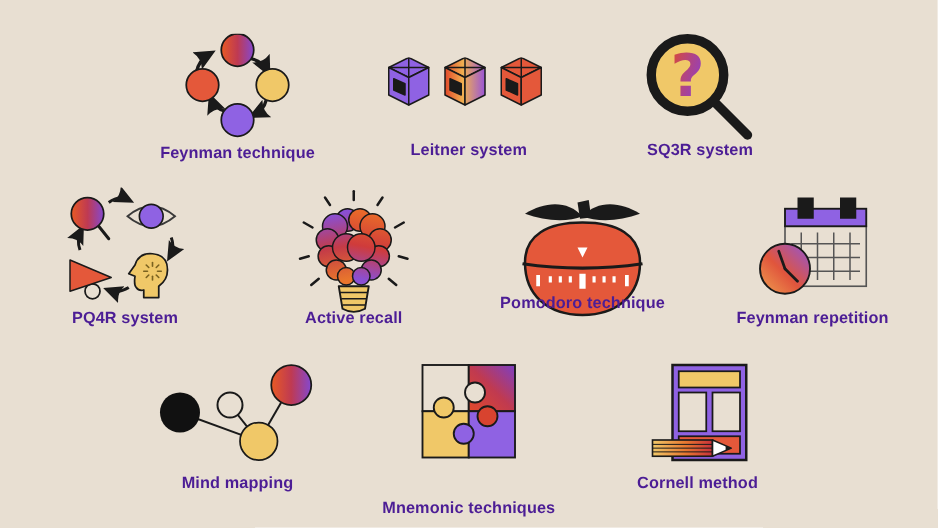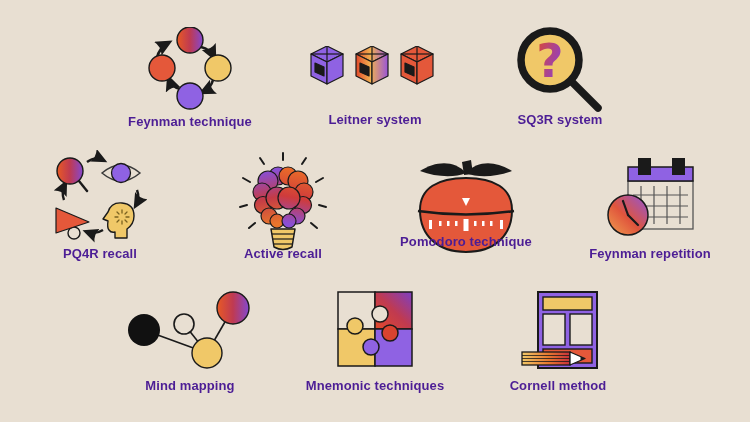--- a/index.html
+++ b/index.html
@@ -161,21 +161,21 @@
           <line x1="82" y1="72" x2="84" y2="70"></line>
             <line x1="90" y1="64" x2="92" y2="62"></line>
         </g>
       </g>
 
       <g>
         <circle cx="39" cy="83" r="6" fill="none" stroke="#1a1a1a" stroke-width="1.4"></circle>
         <polygon points="21,58 21,83 54,72" fill="#e4583a" stroke="#1a1a1a" stroke-width="1.2" stroke-linejoin="round"></polygon>
       </g>
     </svg>
-    <div class="tile-label" style="left:100px;top:246px">PQ4R recall</div>
+    <div class="tile-label" style="left:100px;top:246px">PQ4R system</div>
   </div>
 
   <div>
     <svg class="icon-svg" style="left:237px;top:150px" width="92" height="108" viewBox="0 0 92 108">
 
       <g stroke="#1a1a1a" stroke-width="2" stroke-linecap="round">
         <line x1="46" y1="10" x2="46" y2="3"></line>
         <line x1="27" y1="14" x2="23" y2="8"></line>
           <line x1="65" y1="14" x2="69" y2="8"></line>
         <line x1="13" y1="32" x2="6" y2="28"></line>
@@ -295,21 +295,21 @@
         <rect x="3" y="3" width="37" height="37" fill="#e8dfd2"></rect>
         <rect x="40" y="3" width="37" height="37" fill="url(#gradPuzzle)"></rect>
         <rect x="3" y="40" width="37" height="37" fill="#f0c868"></rect>
         <rect x="40" y="40" width="37" height="37" fill="#8f62e3"></rect>
         <circle cx="45" cy="25" r="8" fill="#e8dfd2"></circle>
         <circle cx="20" cy="37" r="8" fill="#f0c868"></circle>
         <circle cx="55" cy="44" r="8" fill="#d8432f"></circle>
         <circle cx="36" cy="58" r="8" fill="#8f62e3"></circle>
       </g>
     </svg>
-    <div class="tile-label" style="left:375px;top:378px">Mnemonic techniques</div>
+    <div class="tile-label" style="left:375px;top:398px">Mnemonic techniques</div>
   </div>
 
   <div>
     <svg class="icon-svg" style="left:512px;top:288px" width="92" height="84" viewBox="0 0 92 84">
 
       <g>
         <rect x="26" y="4" width="59" height="76" fill="#8f62e3" stroke="#1a1a1a" stroke-width="2"></rect>
         <rect x="31" y="9" width="49" height="13" fill="#f0c868" stroke="#1a1a1a" stroke-width="1.4"></rect>
         <rect x="31" y="26" width="22" height="31" fill="#e8dfd2" stroke="#1a1a1a" stroke-width="1.4"></rect>
         <rect x="58" y="26" width="22" height="31" fill="#e8dfd2" stroke="#1a1a1a" stroke-width="1.4"></rect>

